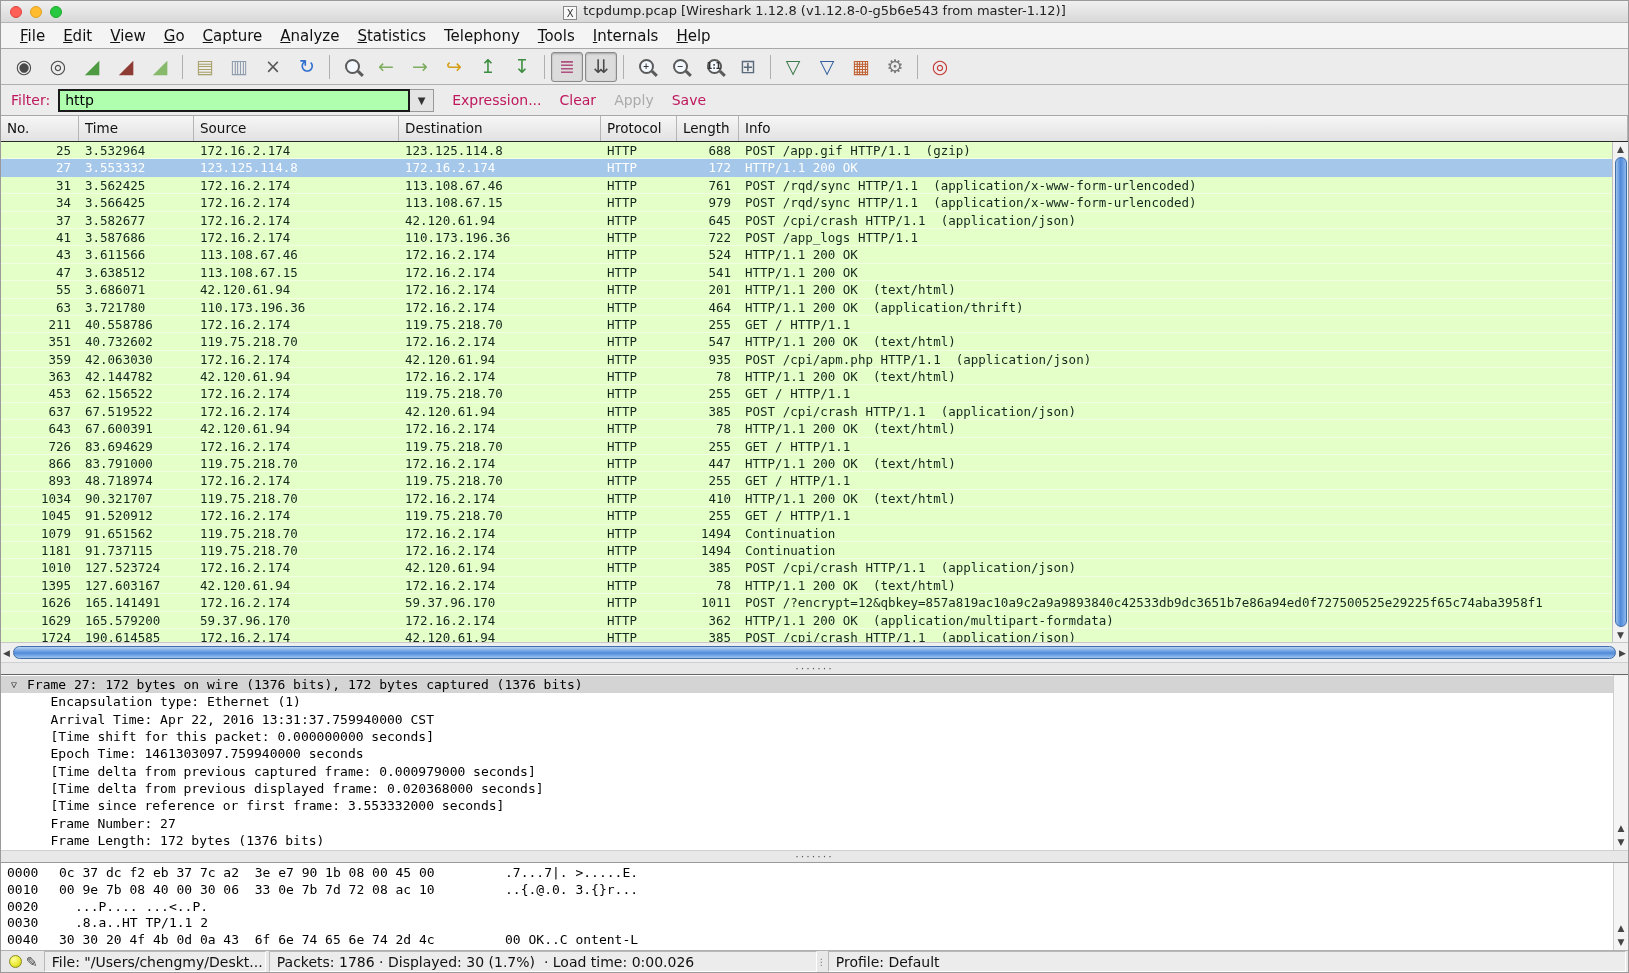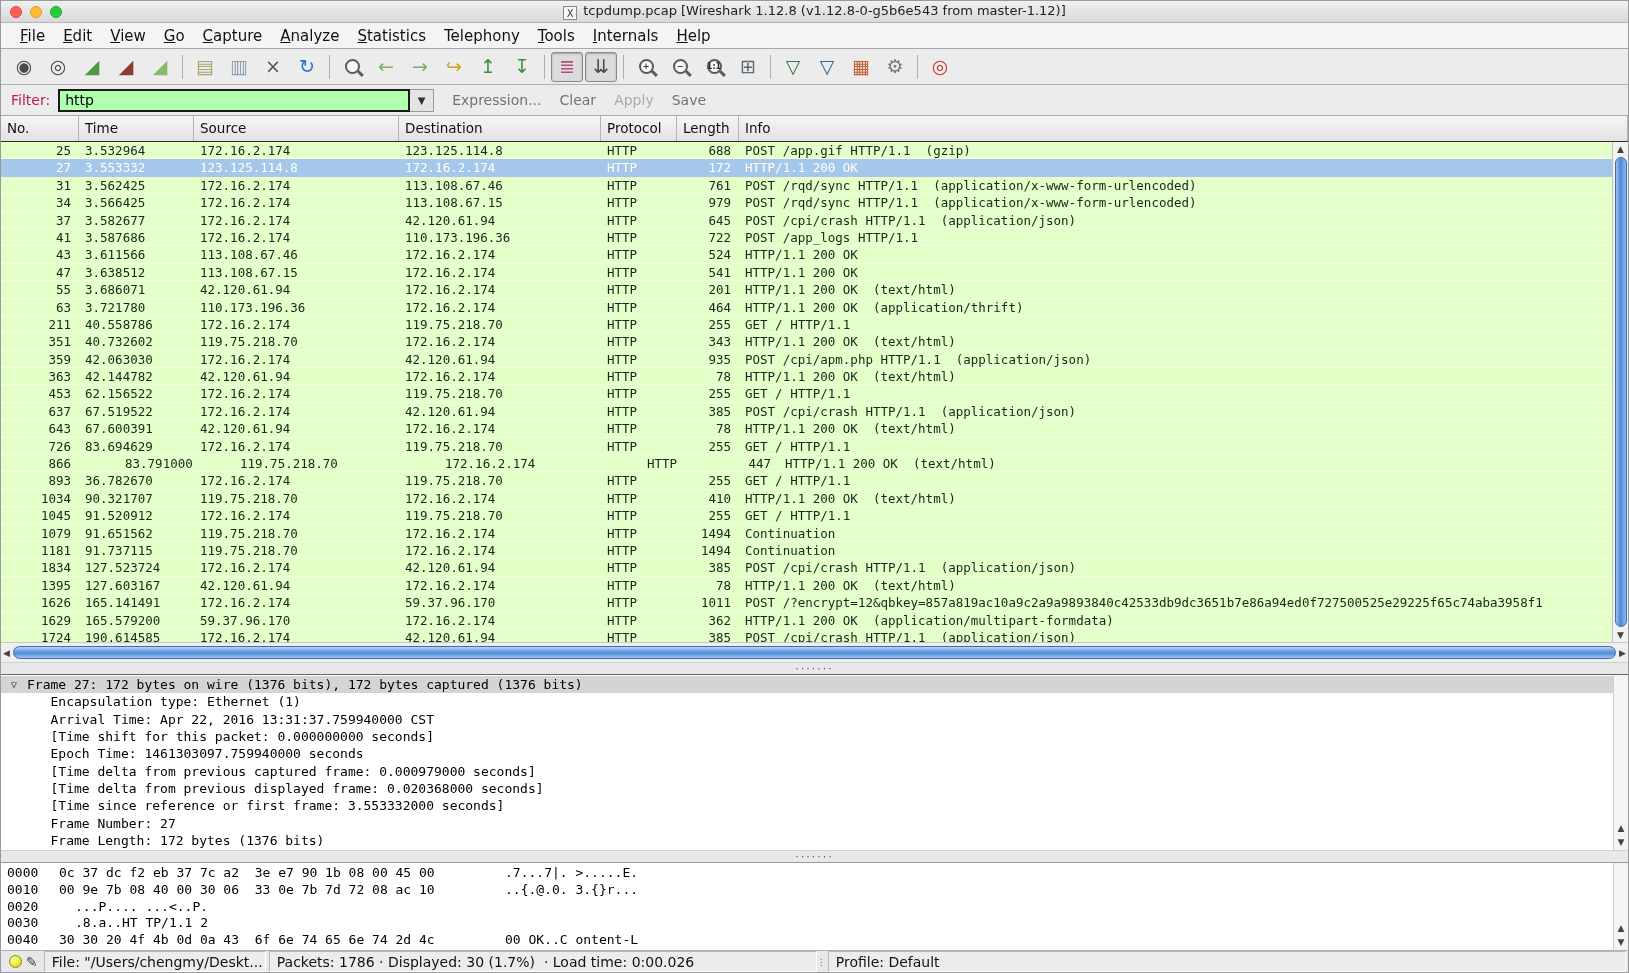--- a/index.html
+++ b/index.html
@@ -40,21 +40,21 @@
   .mag .ov { font-size:8px; font-weight:bold; color:#333; }
 
   
   .filterbar { height:31px; flex:0 0 31px; background:#ececec; border-bottom:1px solid #a8a8a8;
     display:flex; align-items:center; padding-left:10px; }
   .filter-label { font-size:14px; margin-right:8px; color:#be185d; }
   .filter-input { width:352px; height:23px; border:2px solid #1a1a1a; font-size:14px;
     font-family:"DejaVu Sans", sans-serif; padding:0 5px; color:#000; }
   .filter-drop { width:24px; height:23px; border:1px solid #999; border-left:none; background:#e4e4e4;
     display:flex; align-items:center; justify-content:center; font-size:10px; color:#333; }
-  .filter-btn { font-size:14px; color:#737373; margin-left:18px; }
+  .filter-btn { font-size:14px; color:#be185d; margin-left:18px; }
   .filter-btn.disabled { color:#aaa; }
 
   
   .plist-header { height:26px; flex:0 0 26px; display:flex; background:linear-gradient(#f6f6f6,#e2e2e2);
     border-bottom:1px solid #2a2a2a; font-size:13.5px; color:#111; }
   .pcol { border-right:1px solid #b5b5b5; padding:4px 4px 16px 6px; overflow:hidden; white-space:nowrap; }
   .plist-wrap { flex:0 0 500px; height:500px; display:flex; }
   .plist-rows { flex:1; overflow:hidden; background:#4c1d95; }
   .prow { height:17.4px; display:flex; font-family:"DejaVu Sans Mono", monospace; font-size:12.5px;
     color:#15281e; background:#e4ffc7; border-bottom:1px solid #f2ffe4; }
@@ -358,21 +358,21 @@
           <span class="pcell" style="flex: 0 0 76px;">HTTP</span>
           <span class="pcell r" style="flex: 0 0 62px;">255</span>
           <span class="pcell" style="flex: 1 1 0%;">GET / HTTP/1.1</span>
         </div>
         <div class="prow">
           <span class="pcell r" style="flex: 0 0 78px;">351</span>
           <span class="pcell" style="flex: 0 0 115px;">40.732602</span>
           <span class="pcell" style="flex: 0 0 205px;">119.75.218.70</span>
           <span class="pcell" style="flex: 0 0 202px;">172.16.2.174</span>
           <span class="pcell" style="flex: 0 0 76px;">HTTP</span>
-          <span class="pcell r" style="flex: 0 0 62px;">343</span>
+          <span class="pcell r" style="flex: 0 0 62px;">547</span>
           <span class="pcell" style="flex: 1 1 0%;">HTTP/1.1 200 OK  (text/html)</span>
         </div>
         <div class="prow">
           <span class="pcell r" style="flex: 0 0 78px;">359</span>
           <span class="pcell" style="flex: 0 0 115px;">42.063030</span>
           <span class="pcell" style="flex: 0 0 205px;">172.16.2.174</span>
           <span class="pcell" style="flex: 0 0 202px;">42.120.61.94</span>
           <span class="pcell" style="flex: 0 0 76px;">HTTP</span>
           <span class="pcell r" style="flex: 0 0 62px;">935</span>
           <span class="pcell" style="flex: 1 1 0%;">POST /cpi/apm.php HTTP/1.1  (application/json)</span>
@@ -417,30 +417,30 @@
           <span class="pcell r" style="flex: 0 0 78px;">726</span>
           <span class="pcell" style="flex: 0 0 115px;">83.694629</span>
           <span class="pcell" style="flex: 0 0 205px;">172.16.2.174</span>
           <span class="pcell" style="flex: 0 0 202px;">119.75.218.70</span>
           <span class="pcell" style="flex: 0 0 76px;">HTTP</span>
           <span class="pcell r" style="flex: 0 0 62px;">255</span>
           <span class="pcell" style="flex: 1 1 0%;">GET / HTTP/1.1</span>
         </div>
         <div class="prow">
           <span class="pcell r" style="flex: 0 0 78px;">866</span>
-          <span class="pcell" style="flex: 0 0 115px; margin-left: 40px;">83.791000</span>
+          <span class="pcell" style="flex: 0 0 115px;">83.791000</span>
           <span class="pcell" style="flex: 0 0 205px;">119.75.218.70</span>
           <span class="pcell" style="flex: 0 0 202px;">172.16.2.174</span>
           <span class="pcell" style="flex: 0 0 76px;">HTTP</span>
           <span class="pcell r" style="flex: 0 0 62px;">447</span>
           <span class="pcell" style="flex: 1 1 0%;">HTTP/1.1 200 OK  (text/html)</span>
         </div>
         <div class="prow">
           <span class="pcell r" style="flex: 0 0 78px;">893</span>
-          <span class="pcell" style="flex: 0 0 115px;">36.782670</span>
+          <span class="pcell" style="flex: 0 0 115px;">48.718974</span>
           <span class="pcell" style="flex: 0 0 205px;">172.16.2.174</span>
           <span class="pcell" style="flex: 0 0 202px;">119.75.218.70</span>
           <span class="pcell" style="flex: 0 0 76px;">HTTP</span>
           <span class="pcell r" style="flex: 0 0 62px;">255</span>
           <span class="pcell" style="flex: 1 1 0%;">GET / HTTP/1.1</span>
         </div>
         <div class="prow">
           <span class="pcell r" style="flex: 0 0 78px;">1034</span>
           <span class="pcell" style="flex: 0 0 115px;">90.321707</span>
           <span class="pcell" style="flex: 0 0 205px;">119.75.218.70</span>
@@ -470,21 +470,21 @@
         <div class="prow">
           <span class="pcell r" style="flex: 0 0 78px;">1181</span>
           <span class="pcell" style="flex: 0 0 115px;">91.737115</span>
           <span class="pcell" style="flex: 0 0 205px;">119.75.218.70</span>
           <span class="pcell" style="flex: 0 0 202px;">172.16.2.174</span>
           <span class="pcell" style="flex: 0 0 76px;">HTTP</span>
           <span class="pcell r" style="flex: 0 0 62px;">1494</span>
           <span class="pcell" style="flex: 1 1 0%;">Continuation</span>
         </div>
         <div class="prow">
-          <span class="pcell r" style="flex: 0 0 78px;">1834</span>
+          <span class="pcell r" style="flex: 0 0 78px;">1010</span>
           <span class="pcell" style="flex: 0 0 115px;">127.523724</span>
           <span class="pcell" style="flex: 0 0 205px;">172.16.2.174</span>
           <span class="pcell" style="flex: 0 0 202px;">42.120.61.94</span>
           <span class="pcell" style="flex: 0 0 76px;">HTTP</span>
           <span class="pcell r" style="flex: 0 0 62px;">385</span>
           <span class="pcell" style="flex: 1 1 0%;">POST /cpi/crash HTTP/1.1  (application/json)</span>
         </div>
         <div class="prow">
           <span class="pcell r" style="flex: 0 0 78px;">1395</span>
           <span class="pcell" style="flex: 0 0 115px;">127.603167</span>

